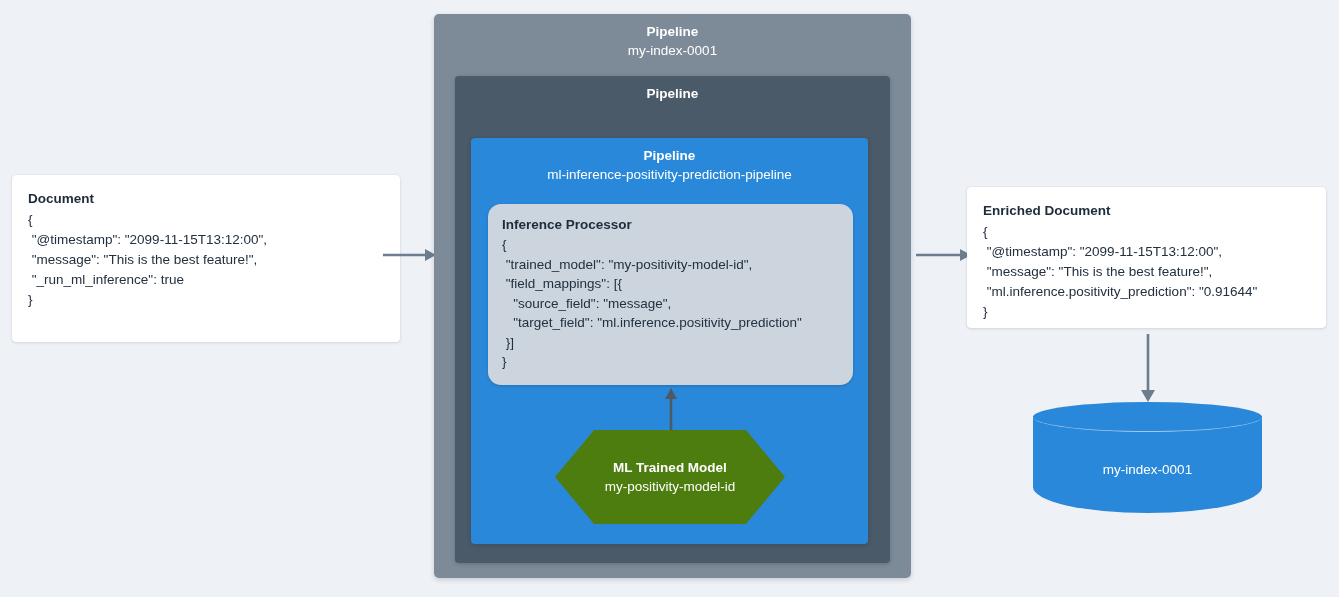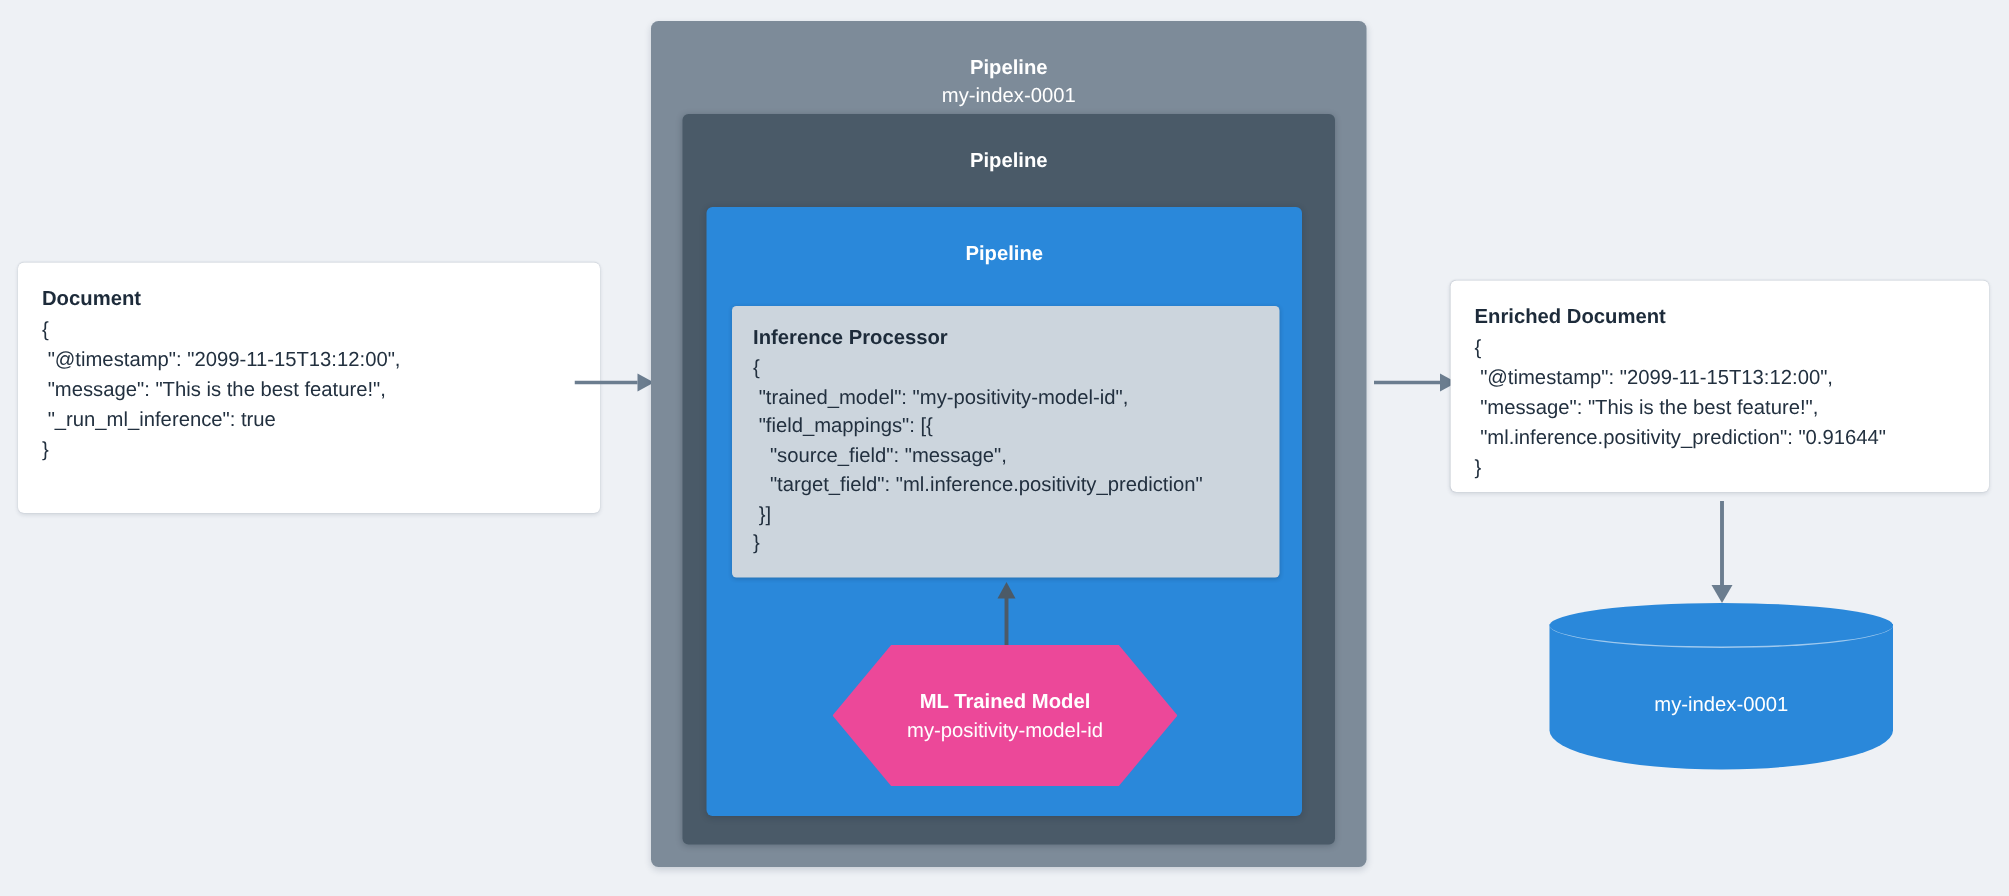--- a/index.html
+++ b/index.html
@@ -77,21 +77,21 @@
     height: 406px;
     background: #2a88da;
     border-radius: 4px;
     box-shadow: 0 1px 4px rgba(20,30,45,0.22);
     box-sizing: border-box;
   }
 
   .pipe-head {
     text-align: center;
     color: #ffffff;
-    padding-top: 21px;
+    padding-top: 8px;
   }
   .pipe-head .ph-label {
     font-weight: bold;
     font-size: 13.5px;
     line-height: 19px;
     display: block;
   }
   .pipe-head .ph-name {
     font-size: 13.5px;
     line-height: 20px;
@@ -99,21 +99,21 @@
   }
 
   
   .proc-box {
     position: absolute;
     left: 17px;
     top: 66px;
     width: 365px;
     height: 181px;
     background: #ccd5dd;
-    border-radius: 3px;
+    border-radius: 13px;
     box-shadow: 0 1px 3px rgba(20,30,45,0.22);
     box-sizing: border-box;
     padding: 11px 14px;
   }
   .proc-title {
     font-weight: bold;
     font-size: 13.5px;
     line-height: 20px;
     color: #1d2b3a;
     white-space: pre;
@@ -129,21 +129,21 @@
   .hex-wrap {
     position: absolute;
     left: 555px;
     top: 430px;
     width: 230px;
     height: 94px;
   }
   .hexagon {
     position: absolute;
     inset: 0;
-    background: #ec4899;
+    background: #4d7c0f;
     -webkit-clip-path: polygon(17% 0%, 83% 0%, 100% 50%, 83% 100%, 17% 100%, 0% 50%);
     clip-path: polygon(17% 0%, 83% 0%, 100% 50%, 83% 100%, 17% 100%, 0% 50%);
     display: flex;
     flex-direction: column;
     align-items: center;
     justify-content: center;
   }
   .hex-label {
     font-weight: bold;
     font-size: 13.5px;
@@ -230,20 +230,21 @@
     </div>
 
     <div class="pipe-mid">
       <div class="pipe-head">
         <span class="ph-label">Pipeline</span>
       </div>
 
       <div class="pipe-inner">
         <div class="pipe-head">
           <span class="ph-label">Pipeline</span>
+          <span class="ph-name">ml-inference-positivity-prediction-pipeline</span>
         </div>
 
         <div class="proc-box">
           <div class="proc-title">Inference Processor</div>
           <div class="proc-line">{</div>
           <div class="proc-line"> "trained_model": "my-positivity-model-id",</div>
           <div class="proc-line"> "field_mappings": [{</div>
           <div class="proc-line">   "source_field": "message",</div>
           <div class="proc-line">   "target_field": "ml.inference.positivity_prediction"</div>
           <div class="proc-line"> }]</div>

